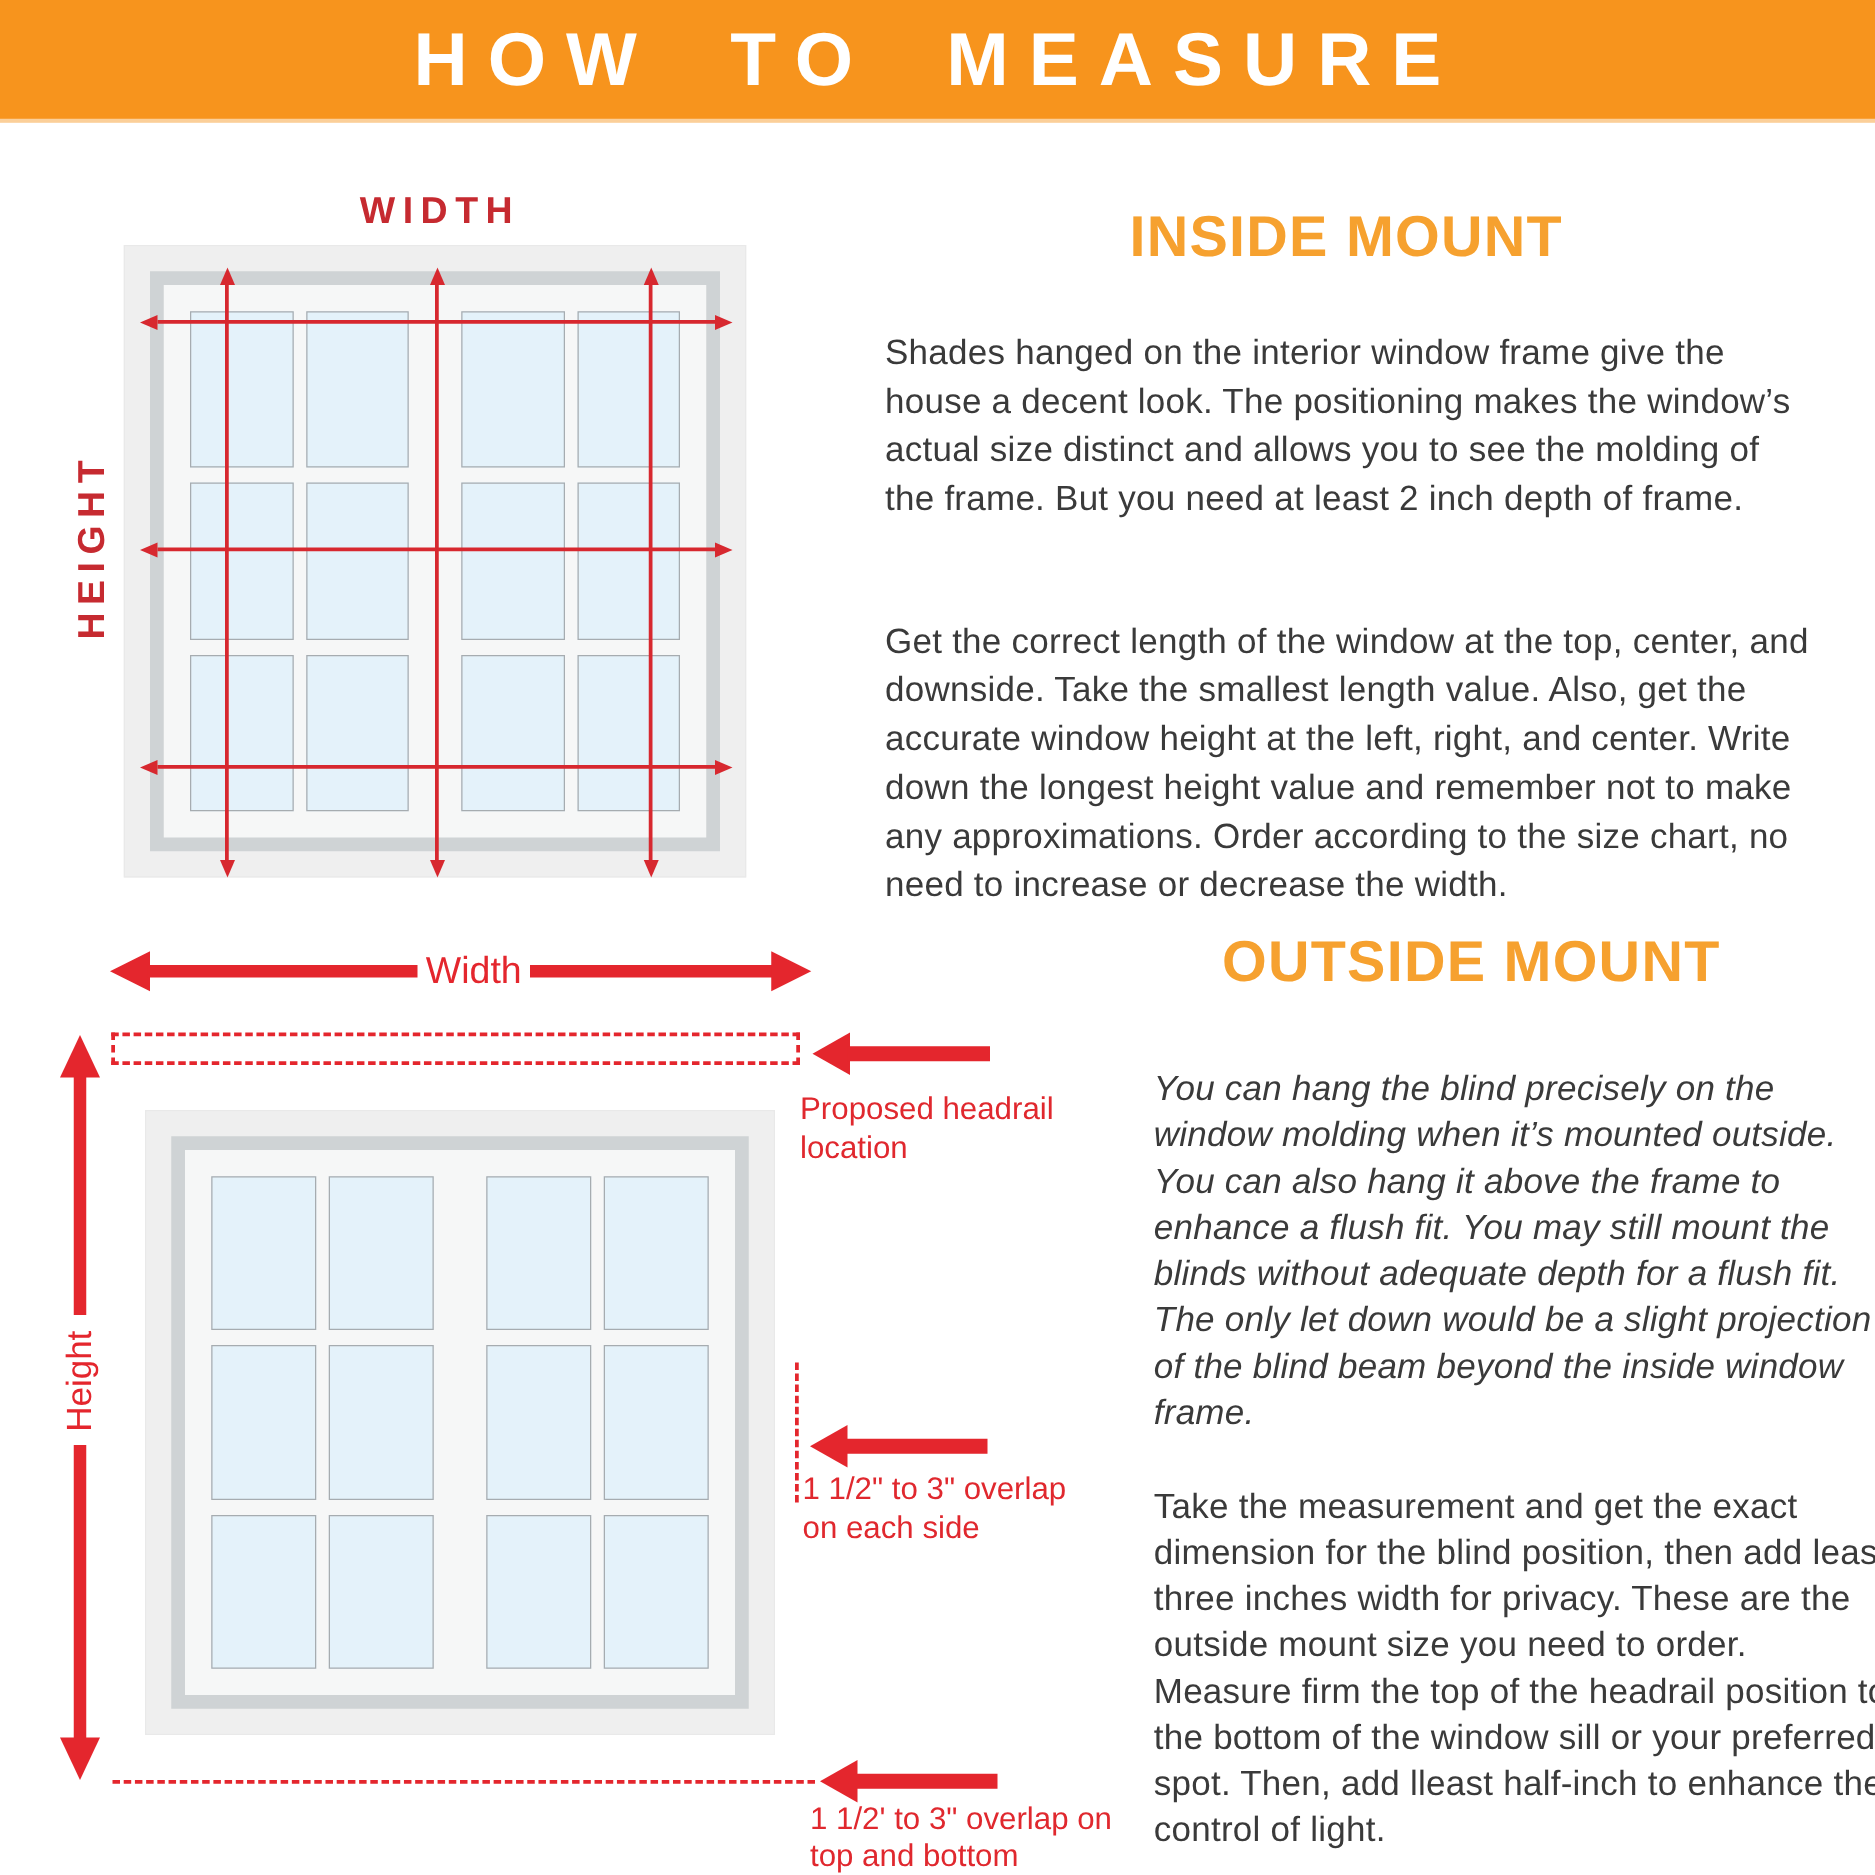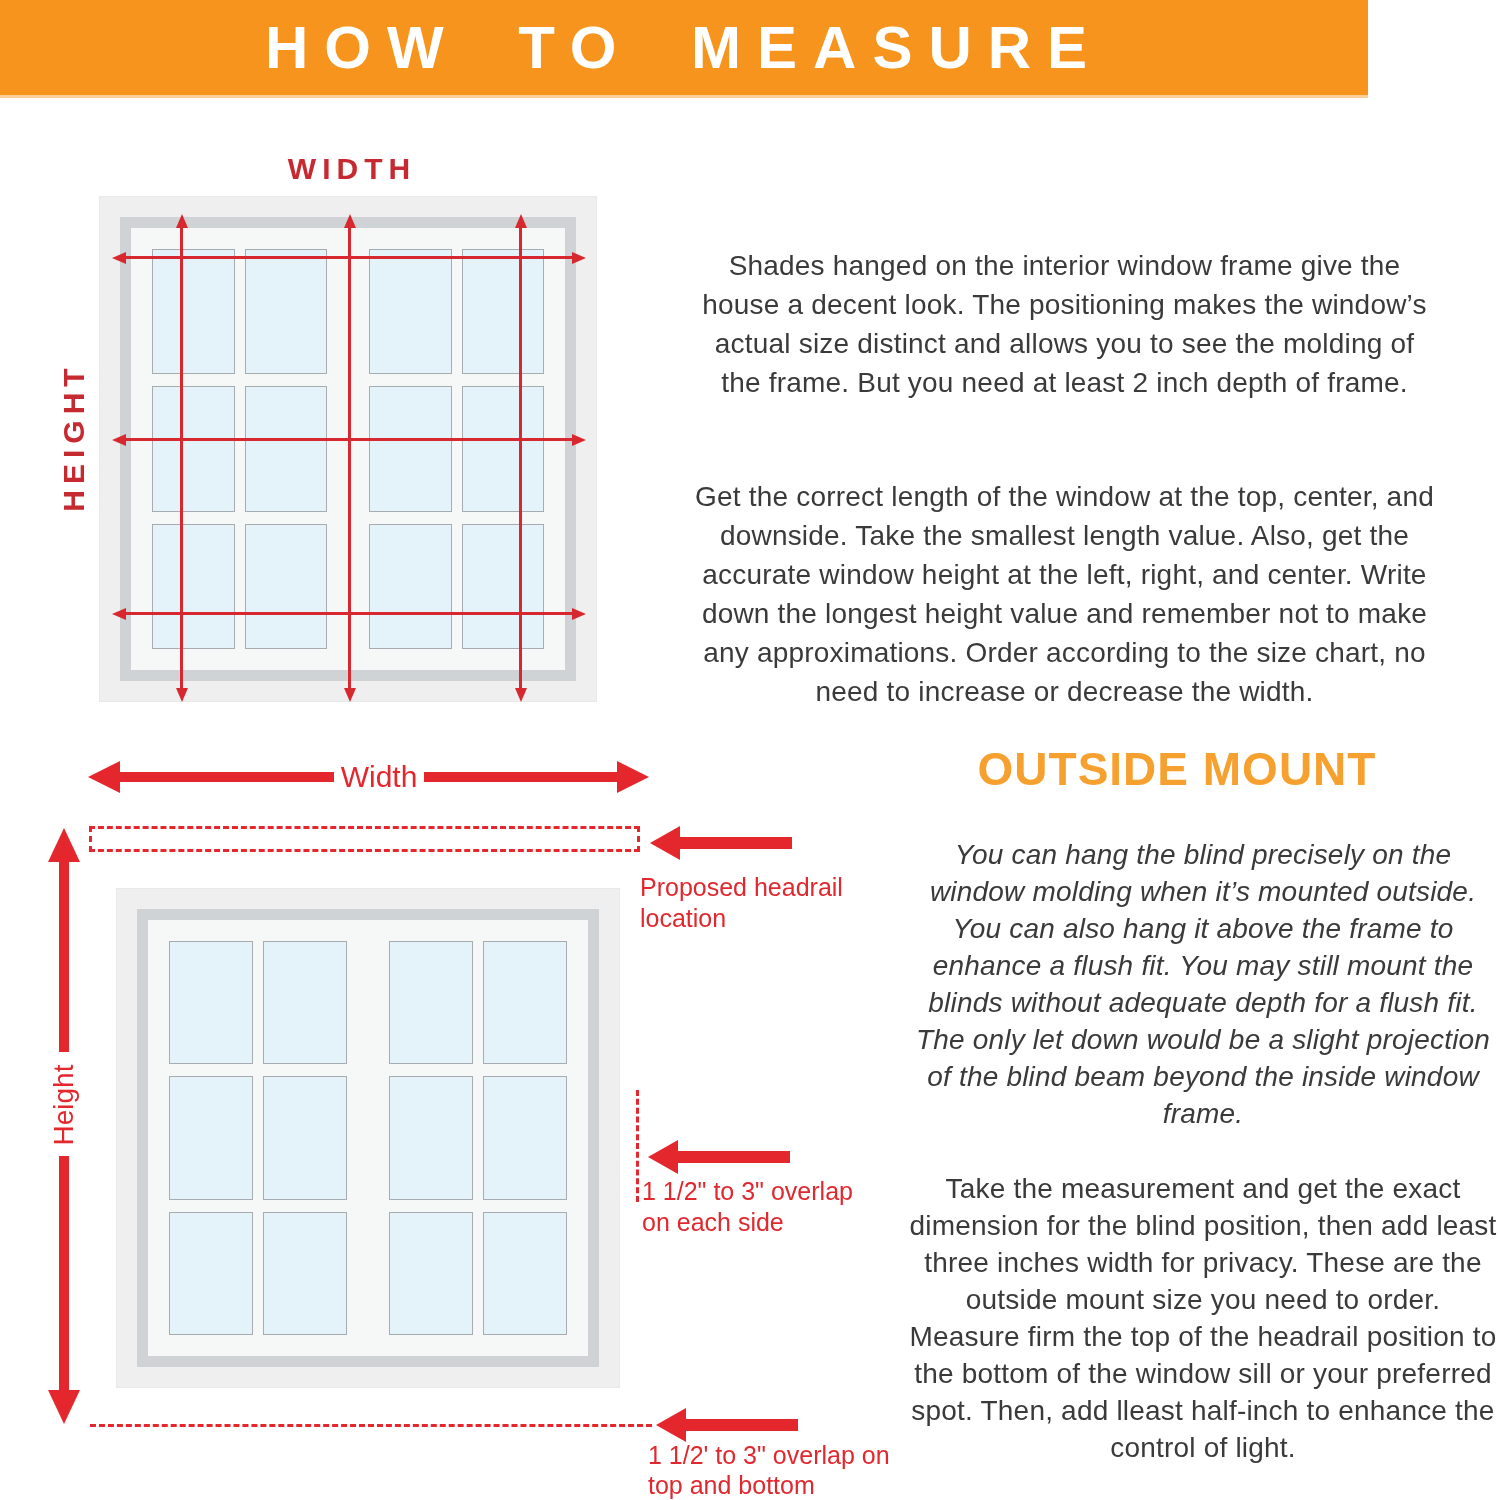--- a/index.html
+++ b/index.html
@@ -1,20 +1,20 @@
 <!DOCTYPE html>
 <html><head>
 <meta charset="utf-8">
 <style>
   html,body{margin:0;padding:0;background:#ffffff;}
   .page{position:relative;width:1500px;height:1500px;background:#ffffff;overflow:hidden;
         font-family:"Liberation Sans", sans-serif;}
 
   
-  .banner{position:absolute;left:0;top:0;width:1368px;height:98px;background:#F7941D;
+  .banner{position:absolute;left:0;top:0;width:1500px;height:98px;background:#F7941D;
           border-bottom:3px solid rgba(255,255,255,.55);box-sizing:border-box;}
   .banner span{display:block;width:100%;text-align:center;line-height:95px;color:#ffffff;
           font-size:60px;font-weight:bold;letter-spacing:16px;word-spacing:26px;}
 
   
   .window{position:absolute;background:#EFEFEF;padding:20px;box-sizing:border-box;border:1px solid #E9E9E9;}
   .win-mid{width:100%;height:100%;background:#CFD3D5;padding:11px;box-sizing:border-box;}
   .win-inner{width:100%;height:100%;background:#F6F7F7;padding:21px;box-sizing:border-box;}
   .pane-grid{width:100%;height:100%;display:grid;grid-template-columns:1fr 1fr 22px 1fr 1fr;
              grid-template-rows:1fr 1fr 1fr;column-gap:10px;row-gap:12px;}
@@ -66,21 +66,21 @@
   .dash-h{position:absolute;border-top:3px dashed #E4262D;}
 
   
   .redlbl{position:absolute;color:#E0282E;font-size:25px;line-height:31px;}
   .b-width-label{position:absolute;color:#E4262D;font-size:30px;text-align:center;}
   .b-height-label{position:absolute;color:#E4262D;font-size:28px;text-align:center;
         transform:rotate(-90deg);transform-origin:center;}
 
   
   .mount-heading{position:absolute;color:#F6A12F;font-size:46px;font-weight:bold;text-align:center;letter-spacing:1px;}
-  .body-p{position:absolute;margin:0;color:#3A3A3A;font-size:28px;line-height:39px;letter-spacing:0.2px;text-align:center;}
+  .body-p{position:absolute;margin:16px;color:#3A3A3A;font-size:28px;line-height:39px;letter-spacing:0.2px;}
   .body-p.tight{line-height:37px;}
 </style>
 </head>
 <body>
 
 <div class="page">
 
   <div class="banner">
     <span>HOW TO MEASURE</span>
   </div>
@@ -112,20 +112,21 @@
     </div>
   </div>
 
   <div class="tarrow-h" style="left:126px;top:256px;width:446px;"></div>
   <div class="tarrow-h" style="left:126px;top:438px;width:446px;"></div>
   <div class="tarrow-h" style="left:126px;top:612px;width:446px;"></div>
   <div class="tarrow-v" style="left:180px;top:228px;height:460px;"></div>
   <div class="tarrow-v" style="left:348px;top:228px;height:460px;"></div>
   <div class="tarrow-v" style="left:519px;top:228px;height:460px;"></div>
 
+  <div class="mount-heading" style="left:677px;top:162px;width:800px;">INSIDE MOUNT</div>
   <p class="body-p" style="left:692px;top:246px;width:745px;">Shades hanged on the interior window frame give the house a decent look. The positioning makes the window’s actual size distinct and allows you to see the molding of the frame. But you need at least 2 inch depth of frame.</p>
   <p class="body-p" style="left:692px;top:477px;width:745px;">Get the correct length of the window at the top, center, and downside. Take the smallest length value. Also, get the accurate window height at the left, right, and center. Write down the longest height value and remember not to make any approximations. Order according to the size chart, no need to increase or decrease the width.</p>
 
   <div class="wa-piece wa-left" style="left:88px;top:761px;width:246px;">
     <div class="head"></div>
       <div class="shaft"></div>
   </div>
   <div class="wa-piece wa-right" style="left:424px;top:761px;width:225px;">
     <div class="shaft"></div>
       <div class="head"></div>

